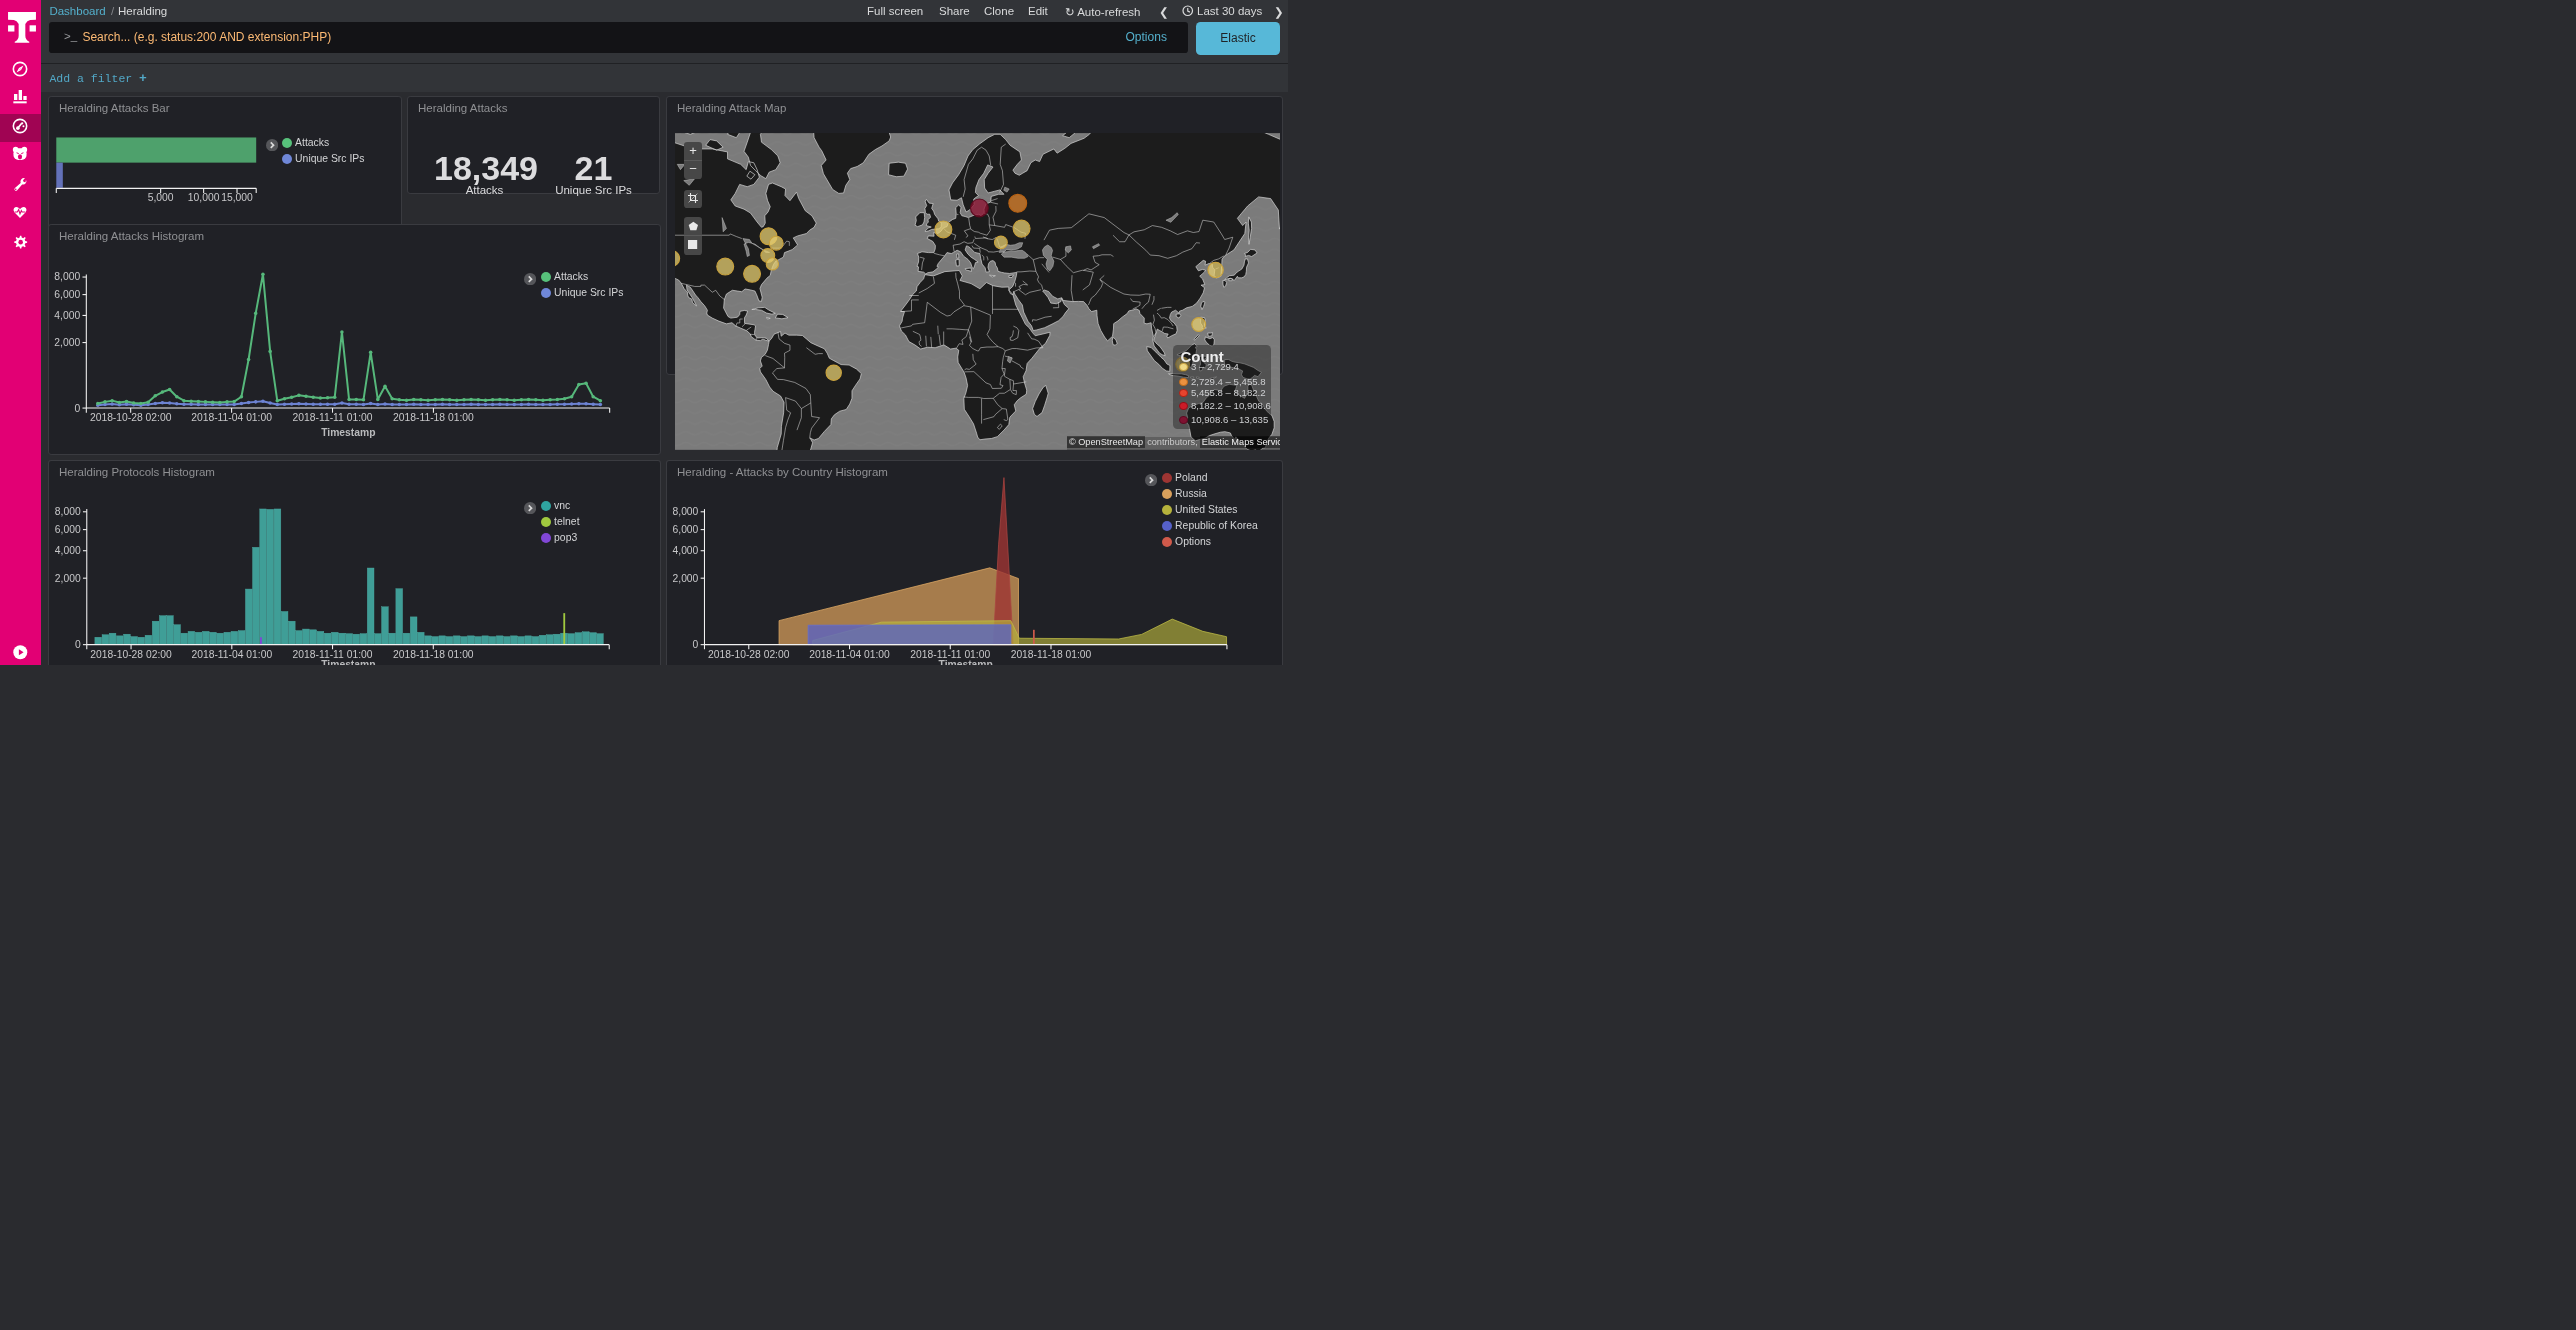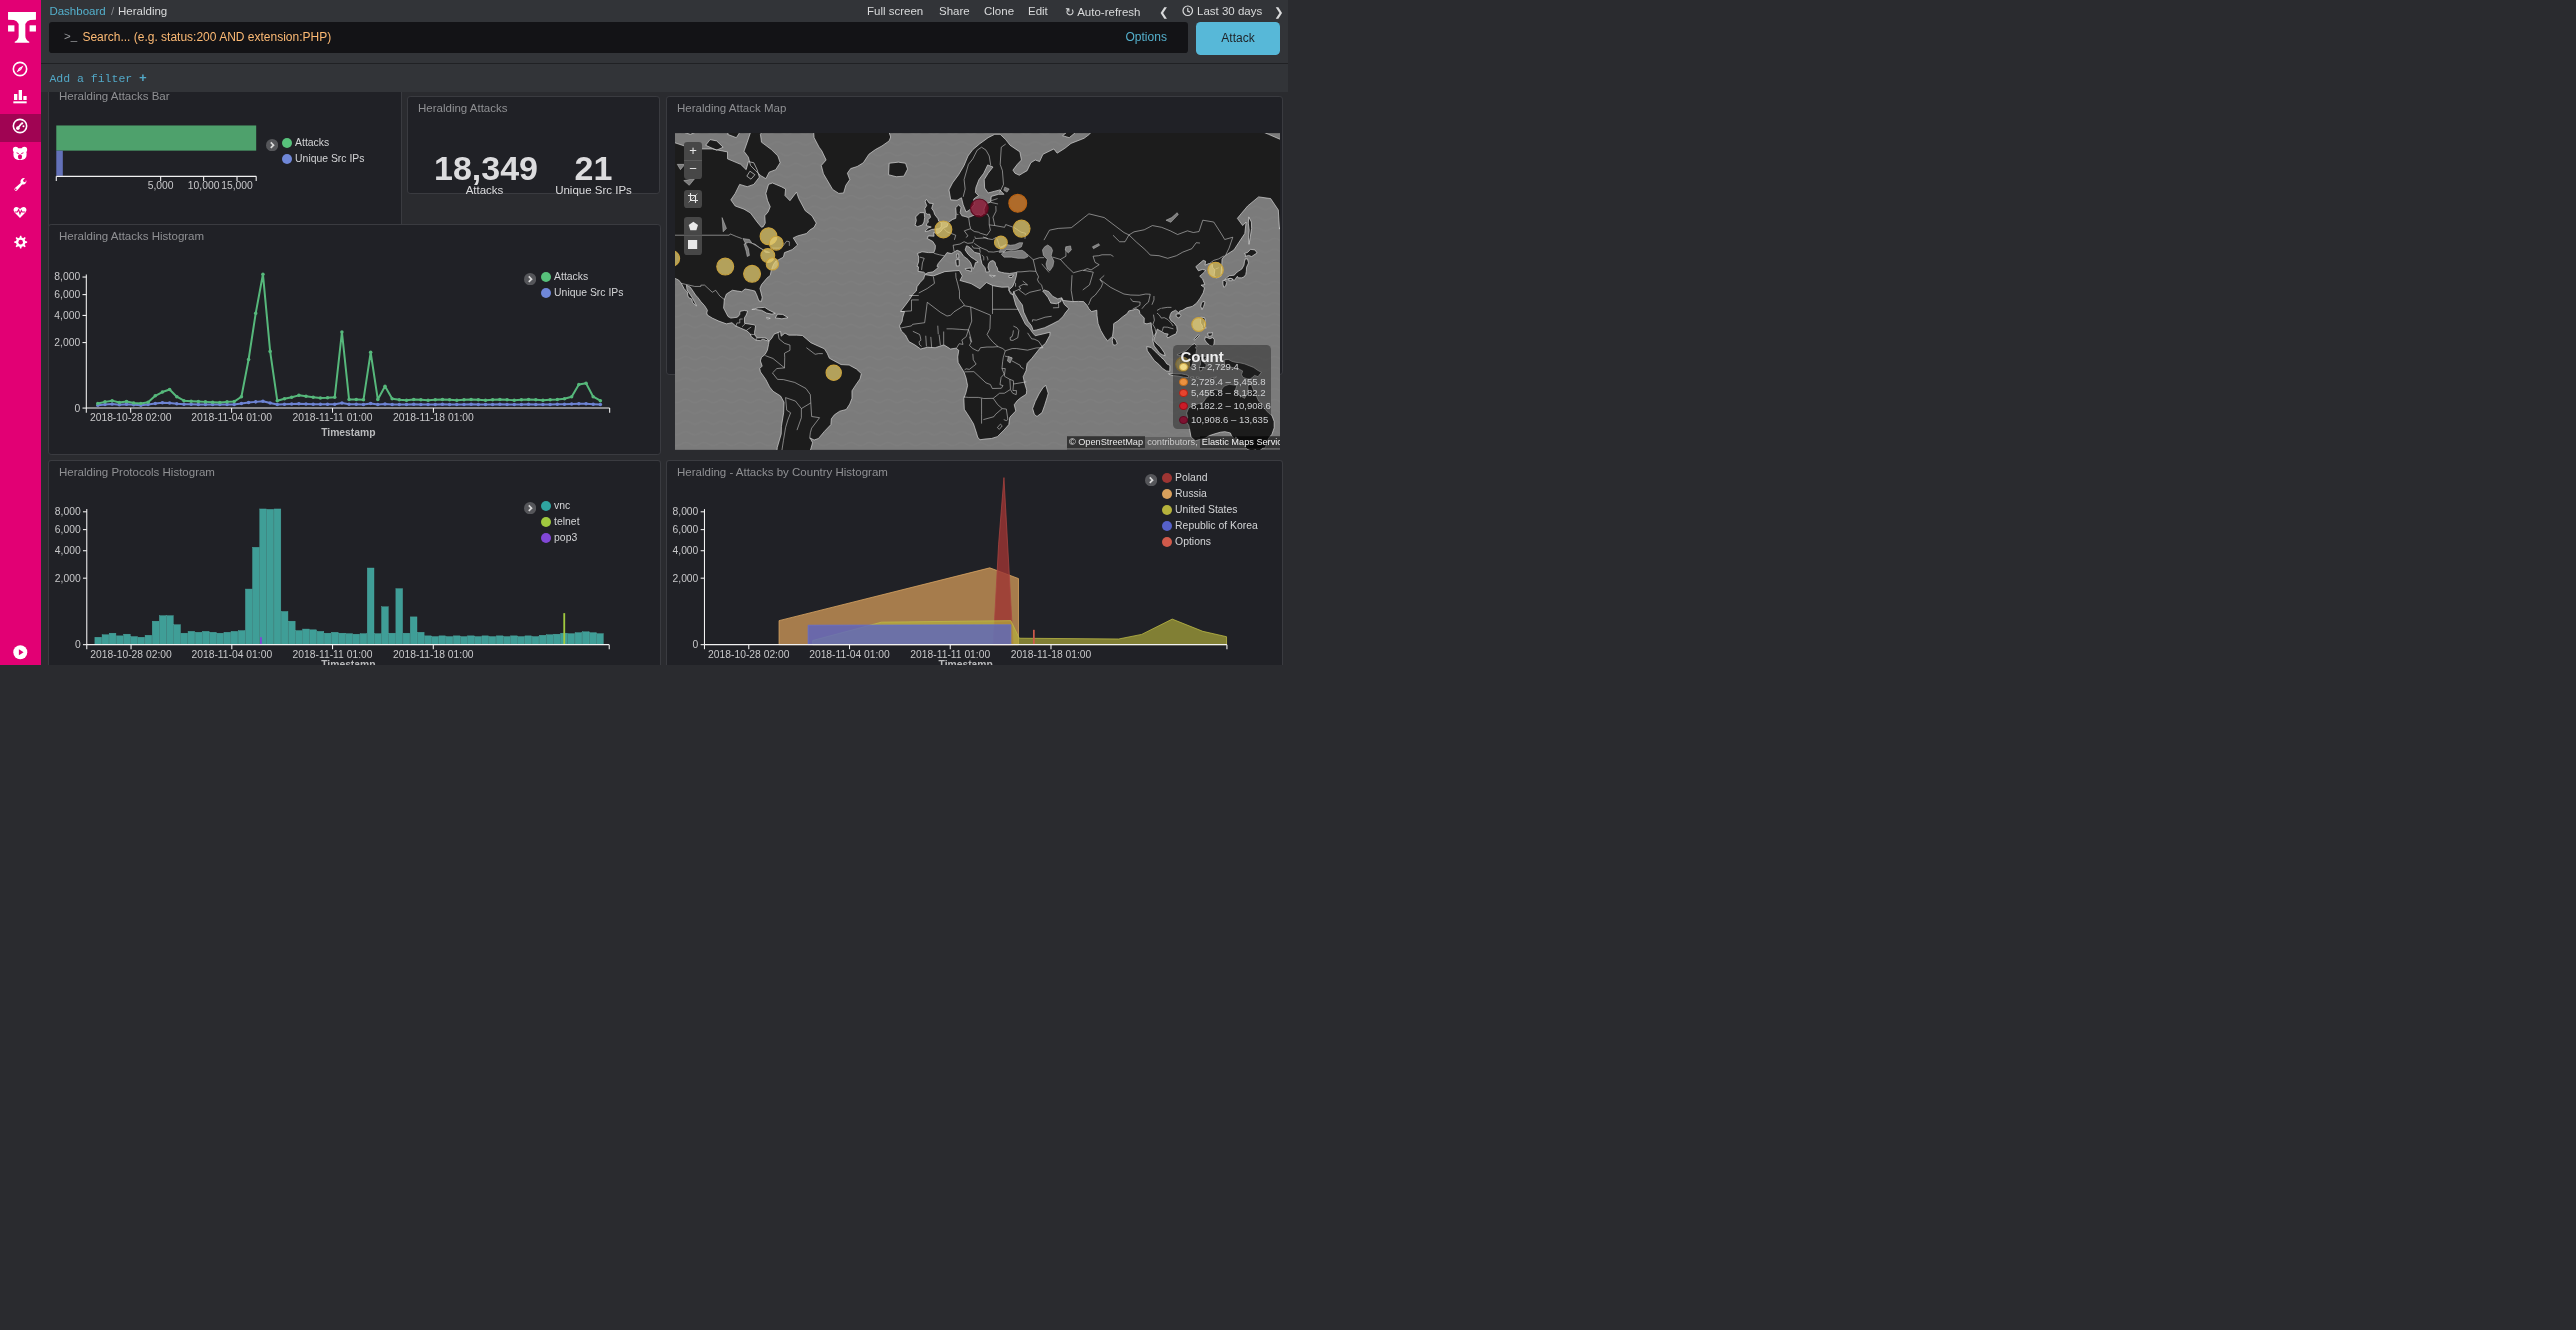--- a/index.html
+++ b/index.html
@@ -34,21 +34,21 @@
       <circle cx="7.5" cy="7.5" r="6.2" fill="none" stroke="#d9dadb" stroke-width="1.6"></circle>
       <path d="M7.5,3.8 L7.5,7.9 L10.3,9.3" fill="none" stroke="#d9dadb" stroke-width="1.5"></path>
     </svg>
     <span class="navtxt" style="left:1156px">Last 30 days</span>
   <span class="navtxt" style="left:1233px">❯</span>
   <div class="searchbox">
      <span style="position:absolute;left:14.6px;top:7.7px;color:#9a9b9e;font-size:11.5px">&gt;_</span>
      <span style="position:absolute;left:33px;top:7.7px;color:#fdba74;font-size:12px">Search... (e.g. status:200 AND extension:PHP)</span>
      <span style="position:absolute;right:21.5px;top:7.7px;color:#54b0cc;font-size:12px">Options</span>
   </div>
-  <div class="refresh">Attack</div>
+  <div class="refresh">Elastic</div>
   <div class="divider"></div>
   <span class="addfilter">Add a filter <b style="font-size:13px">+</b></span>
 </div>
 
 <div class="sidebar">
   <svg class="icon" style="left:7.7px;top:12px;width:28px;height:31px" viewBox="0 0 36 40">
     <path d="M0,0 L36,0 L36,9.9 L28.5,10.2 Q24.3,11.2 23,14.4 L22.3,15.4 L22.3,30.8 Q22.3,36.4 27.4,38.3 L27.4,39.8 L8.6,39.8 L8.6,38.3 Q13.7,36.4 13.7,30.8 L13.7,15.4 L13,14.4 Q11.7,11.2 7.5,10.2 L0,9.9 Z" fill="#fff"></path>
     <rect x="0" y="17.2" width="8.2" height="8" fill="#fff"></rect>
       <rect x="27.8" y="17.2" width="8.2" height="8" fill="#fff"></rect>
   </svg>
@@ -89,21 +89,21 @@
   <svg class="icon" style="top:234px" viewBox="0 0 24 24">
       <path d="M12,1.5 L14,1.5 L14.6,4.3 L16.8,5.2 L19.2,3.6 L20.6,5 L19,7.4 L19.9,9.6 L22.7,10.2 L22.7,12.2 L19.9,12.8 L19,15 L20.6,17.4 L19.2,18.8 L16.8,17.2 L14.6,18.1 L14,20.9 L12,20.9 L11.4,18.1 L9.2,17.2 L6.8,18.8 L5.4,17.4 L7,15 L6.1,12.8 L3.3,12.2 L3.3,10.2 L6.1,9.6 L7,7.4 L5.4,5 L6.8,3.6 L9.2,5.2 L11.4,4.3 Z" fill="#fff" transform="translate(0,1)"></path>
       <circle cx="13" cy="12.2" r="3.4" fill="#e20074"></circle>
     </svg>
   <svg class="icon" style="left:13.4px;top:645px;width:14.6px;height:14.6px" viewBox="0 0 24 24">
       <circle cx="12" cy="12" r="11.5" fill="#fff"></circle>
       <path d="M9.7,7 L17.4,12 L9.7,17 Z" fill="#e20074"></path>
     </svg>
 </div>
 
-<div class="panel" style="left:48px;top:84px;width:354px;height:150px">
+<div class="panel" style="left:48px;top:96px;width:354px;height:150px">
  <div class="ptitle">Heralding Attacks Bar</div>
  <svg width="353" height="119" viewBox="62 125 460 155" style="position:absolute;left:0;top:0">
    <rect x="71.5" y="177.7" width="260.5" height="32.8" fill="#4ea16c"></rect>
    <rect x="71.5" y="210.5" width="8.5" height="32.8" fill="#6371b9"></rect>
    <line x1="71.5" y1="244" x2="332" y2="244" stroke="#f2f2f2" stroke-width="1.4"></line>
    <line x1="71.5" y1="244" x2="71.5" y2="250" stroke="#f2f2f2" stroke-width="1.4"></line>
    <line x1="332" y1="244" x2="332" y2="250" stroke="#f2f2f2" stroke-width="1.4"></line>
    <line x1="207.5" y1="244" x2="207.5" y2="250" stroke="#f2f2f2" stroke-width="1.4"></line>
    <line x1="263.5" y1="244" x2="263.5" y2="250" stroke="#f2f2f2" stroke-width="1.4"></line>
    <line x1="307" y1="244" x2="307" y2="250" stroke="#f2f2f2" stroke-width="1.4"></line>

